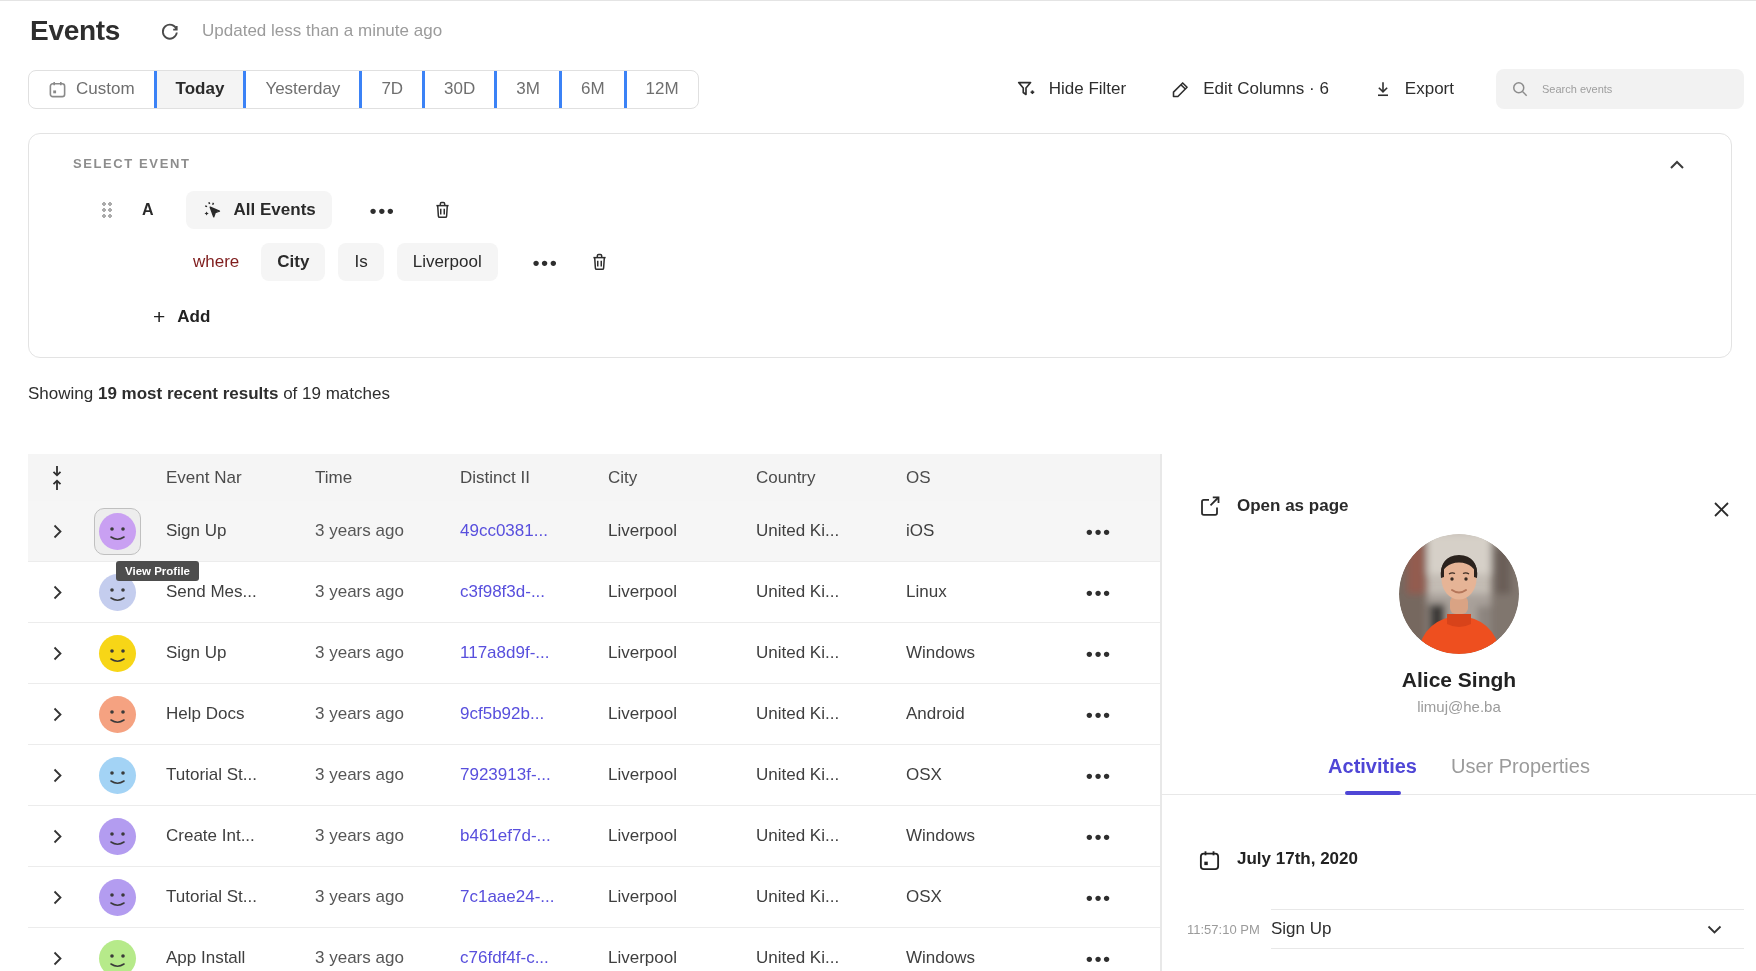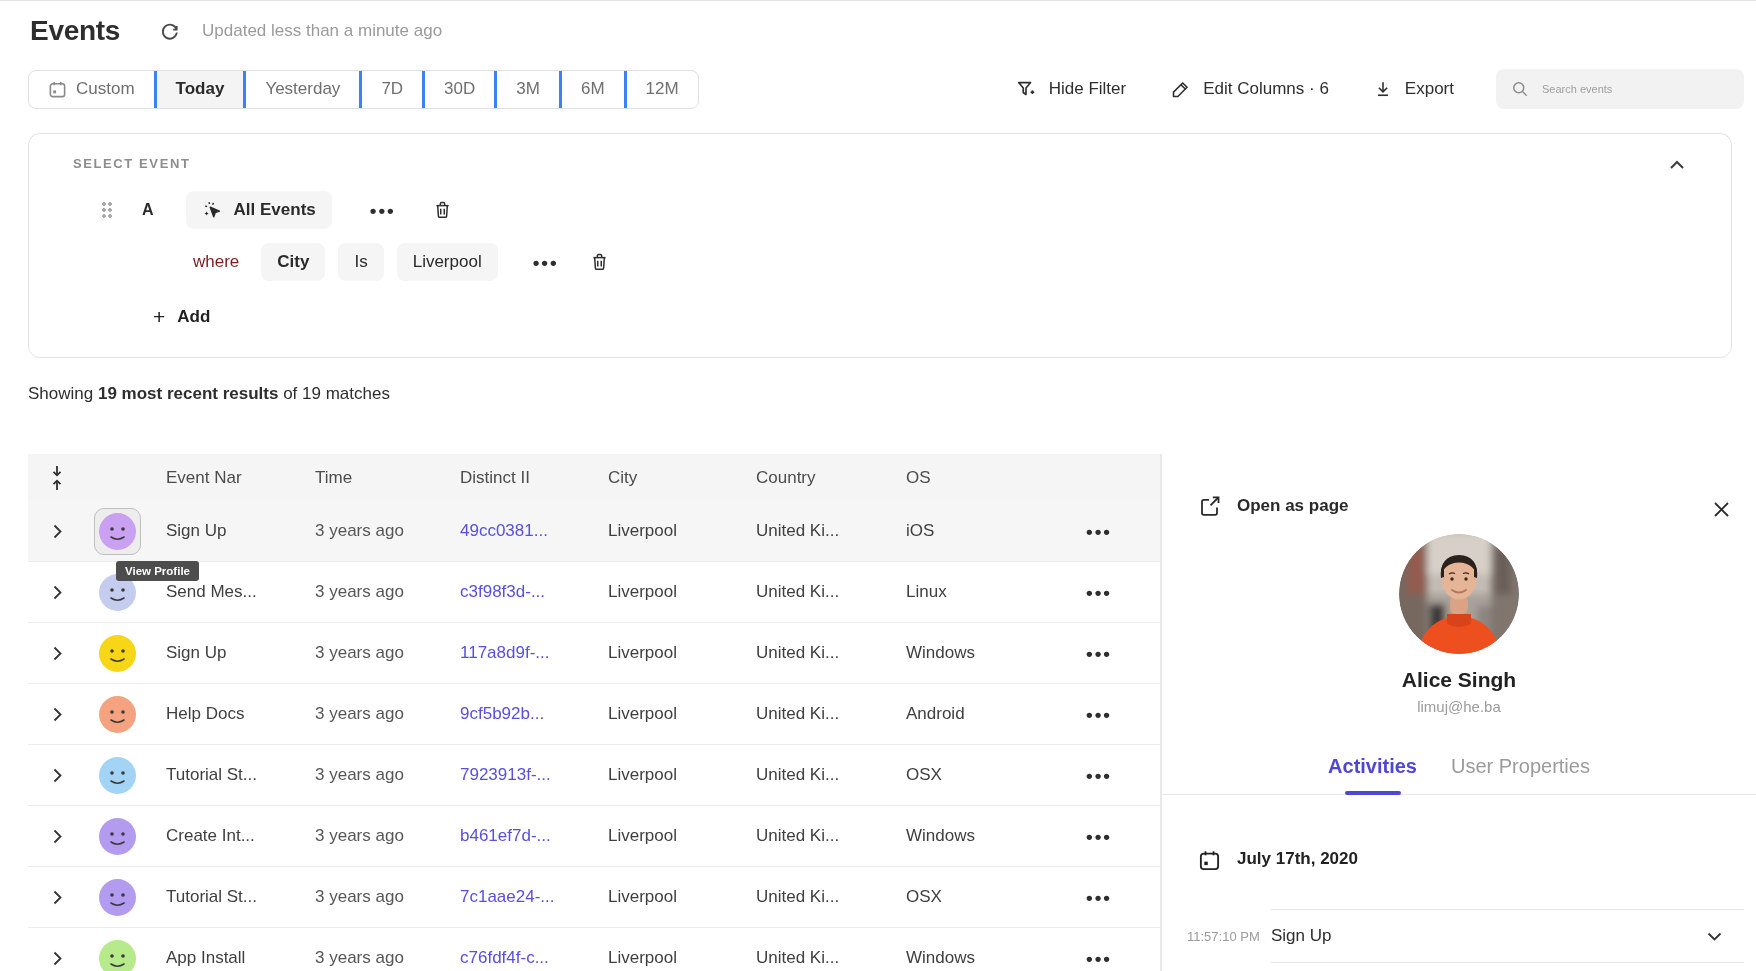--- a/index.html
+++ b/index.html
@@ -83,21 +83,21 @@
   .open-as-page { display:flex; align-items:center; gap:15px; font-size:17px; color:#2a2a2a; cursor:pointer; }
   .close-btn { margin-left:auto; color:#2a2a2a; cursor:pointer; }
   .profile-photo { width:120px; height:120px; border-radius:50%; overflow:hidden; margin:16px auto 0 auto; }
   .profile-name { text-align:center; font-size:21px; font-weight:bold; margin-top:14px; color:#222; }
   .profile-email { text-align:center; font-size:15px; color:#9b9b9b; margin-top:6px; }
   .panel-tabs { display:flex; justify-content:center; gap:34px; margin-top:40px; padding-bottom:16px; border-bottom:1px solid #e8e8e8; }
   .panel-tab { font-size:20px; color:#9b9b9b; cursor:pointer; position:relative; }
   .panel-tab.active { color:#4f46d6; font-weight:bold; }
   .panel-tab.active::after { content:""; position:absolute; left:50%; transform:translateX(-50%); bottom:-17px; width:56px; height:4px; border-radius:2px; background:#4f46d6; }
   .date-header { display:flex; align-items:flex-start; gap:16px; margin:54px 0 0 36px; font-size:17px; font-weight:bold; color:#222; }
-  .activity-row { margin:37px 0 0 25px; display:flex; align-items:center; height:54px; }
+  .activity-row { margin:37px 0 0 25px; display:flex; align-items:center; height:40px; }
   .activity-time { width:84px; font-size:13px; color:#9b9b9b; flex:0 0 auto; }
   .activity-main { flex:1; height:100%; border-top:1px solid #e8e8e8; border-bottom:1px solid #e8e8e8; display:flex; align-items:center; justify-content:space-between; margin-right:12px; padding-right:22px; cursor:pointer; }
   .activity-event { font-size:17px; color:#2e2e2e; }
   .activity-chevron { color:#333; }
 </style>
 </head>
 <body>
 
 <div class="page-header">
   <div class="page-title">Events</div>

